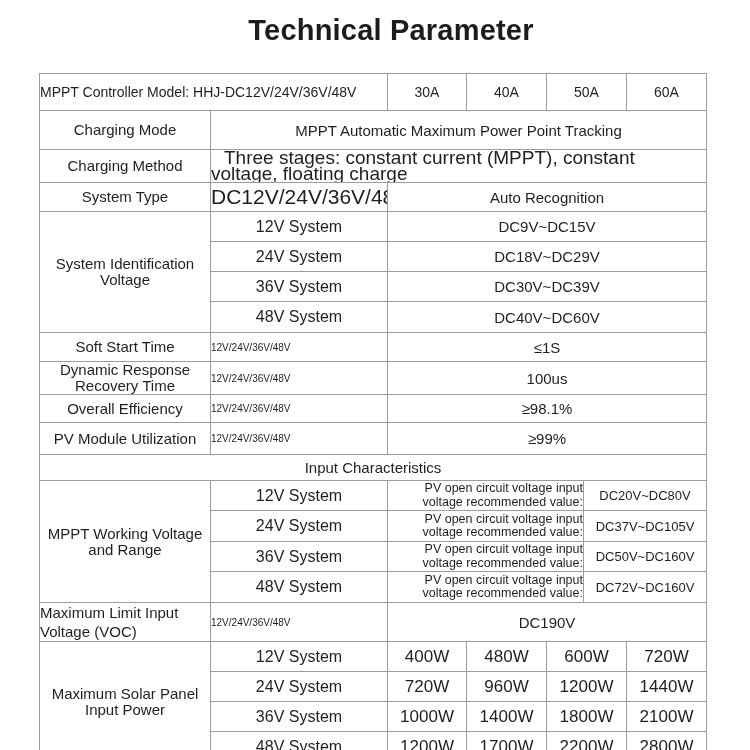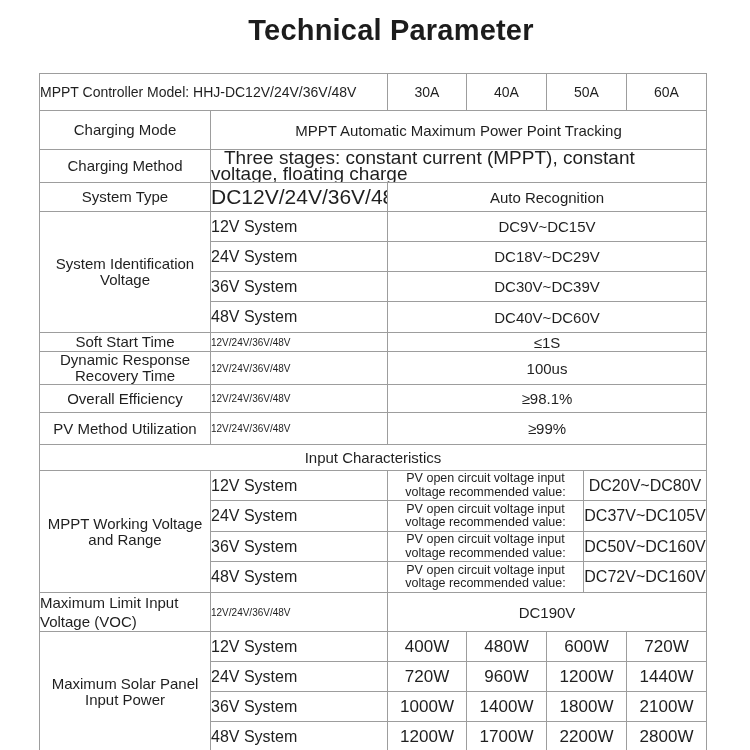--- a/index.html
+++ b/index.html
@@ -32,25 +32,25 @@
     padding:0;
     vertical-align:middle;
     overflow:hidden;
   }
   .model{font-size:14px;padding-left:7px;}
   .amp{font-size:14px;text-align:center;}
   .lbl{font-size:15px;text-align:center;line-height:16px;padding:0 2px;}
   .lbl-left{font-size:15px;text-align:left;line-height:19px;padding:0 0 0 6px;}
   .sub{font-size:10px;text-align:left;padding-left:7px;}
   .val{font-size:15px;text-align:center;}
-  .sys{font-size:16px;text-align:left;}
+  .sys{font-size:16px;text-align:center;}
   .hdr{font-size:15px;text-align:center;}
   .method{font-size:19px;line-height:16px;text-align:left;padding-left:8px;text-indent:13px;}
-  .note{font-size:12.5px;line-height:13.5px;text-align:center;padding:1px 2px 1px 5px;}
-  .nval{font-size:16px;text-align:center;border-left:1px solid #bdbdbd !important;}
+  .note{font-size:12.5px;line-height:13.5px;text-align:right;padding:1px 2px 1px 5px;}
+  .nval{font-size:13px;text-align:center;border-left:1px solid #bdbdbd !important;}
   .pw{font-size:17px;text-align:center;}
 </style>
 </head>
 <body>
 
 <div class="page-title">Technical Parameter</div>
 
 <table class="spec">
   <colgroup>
     <col style="width:171px">
@@ -98,40 +98,40 @@
   </tr>
   <tr style="height:30px">
     <td class="sys">36V System</td>
     <td colspan="5" class="val">DC30V~DC39V</td>
   </tr>
   <tr style="height:31px">
     <td class="sys">48V System</td>
     <td colspan="5" class="val">DC40V~DC60V</td>
   </tr>
 
-  <tr style="height:19px">
+  <tr style="height:29px">
     <td class="lbl">Soft Start Time</td>
     <td class="sub">12V/24V/36V/48V</td>
     <td colspan="5" class="val">≤1S</td>
   </tr>
 
   <tr style="height:33px">
     <td class="lbl">Dynamic Response Recovery Time</td>
     <td class="sub">12V/24V/36V/48V</td>
     <td colspan="5" class="val">100us</td>
   </tr>
 
   <tr style="height:28px">
     <td class="lbl">Overall Efficiency</td>
     <td class="sub">12V/24V/36V/48V</td>
     <td colspan="5" class="val">≥98.1%</td>
   </tr>
 
   <tr style="height:32px">
-    <td class="lbl" style="padding:0">PV Method Utilization</td>
+    <td class="lbl" style="padding:0">PV Module Utilization</td>
     <td class="sub">12V/24V/36V/48V</td>
     <td colspan="5" class="val">≥99%</td>
   </tr>
 
   <tr style="height:26px">
     <td colspan="7" class="hdr">Input Characteristics</td>
   </tr>
 
   <tr style="height:30px">
     <td rowspan="4" class="lbl">MPPT Working Voltage and Range</td>

